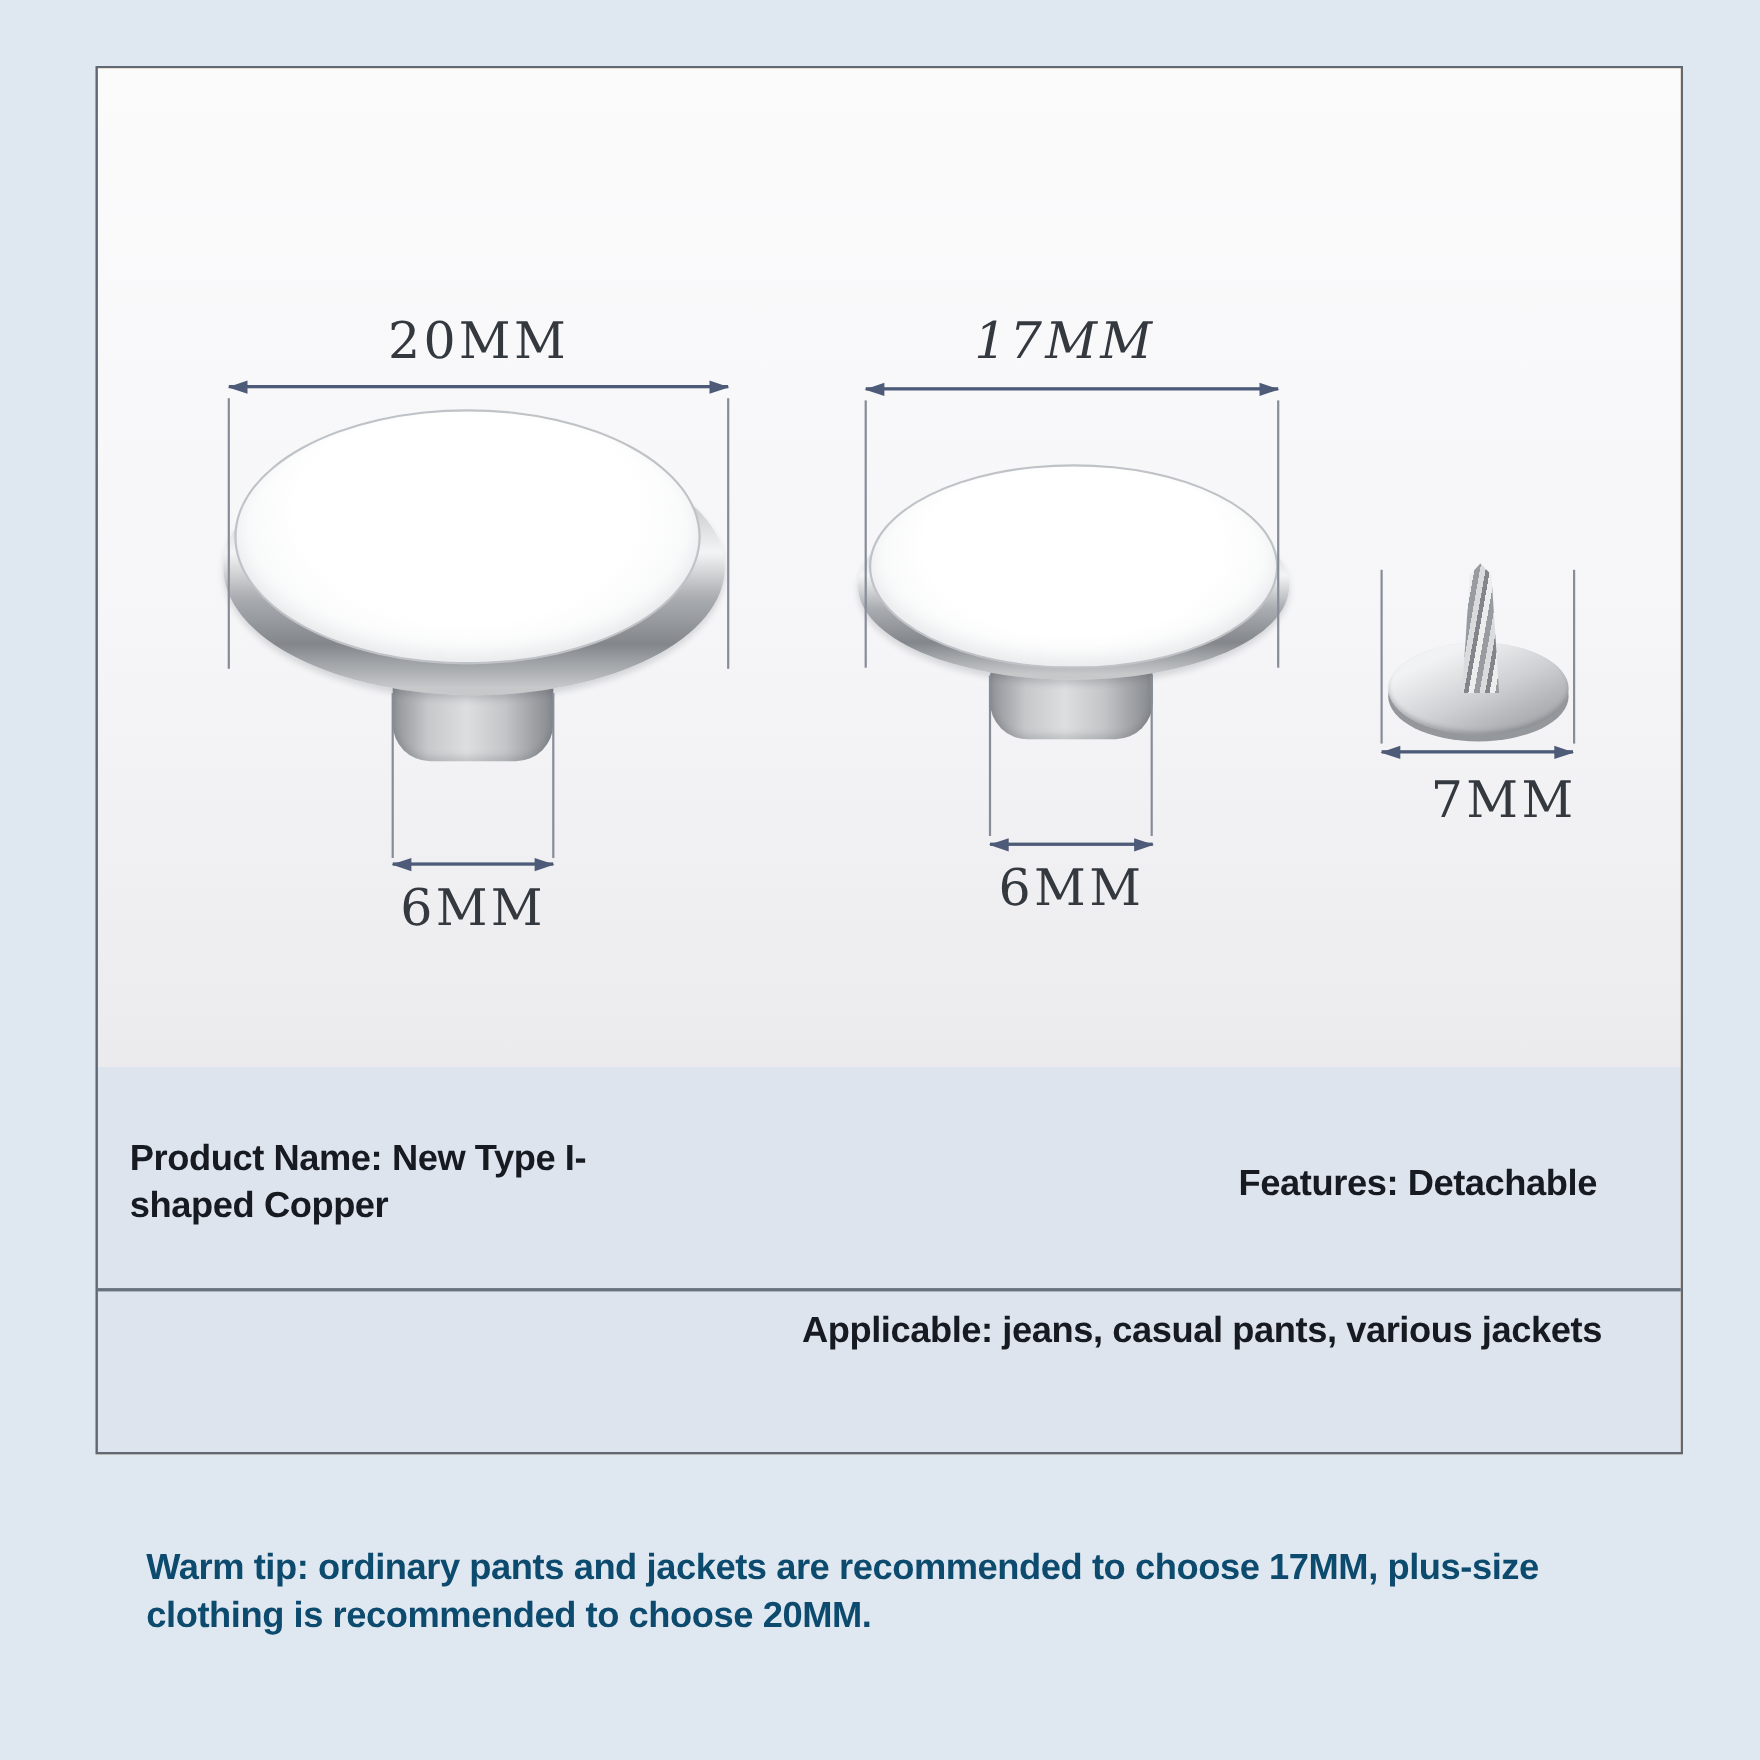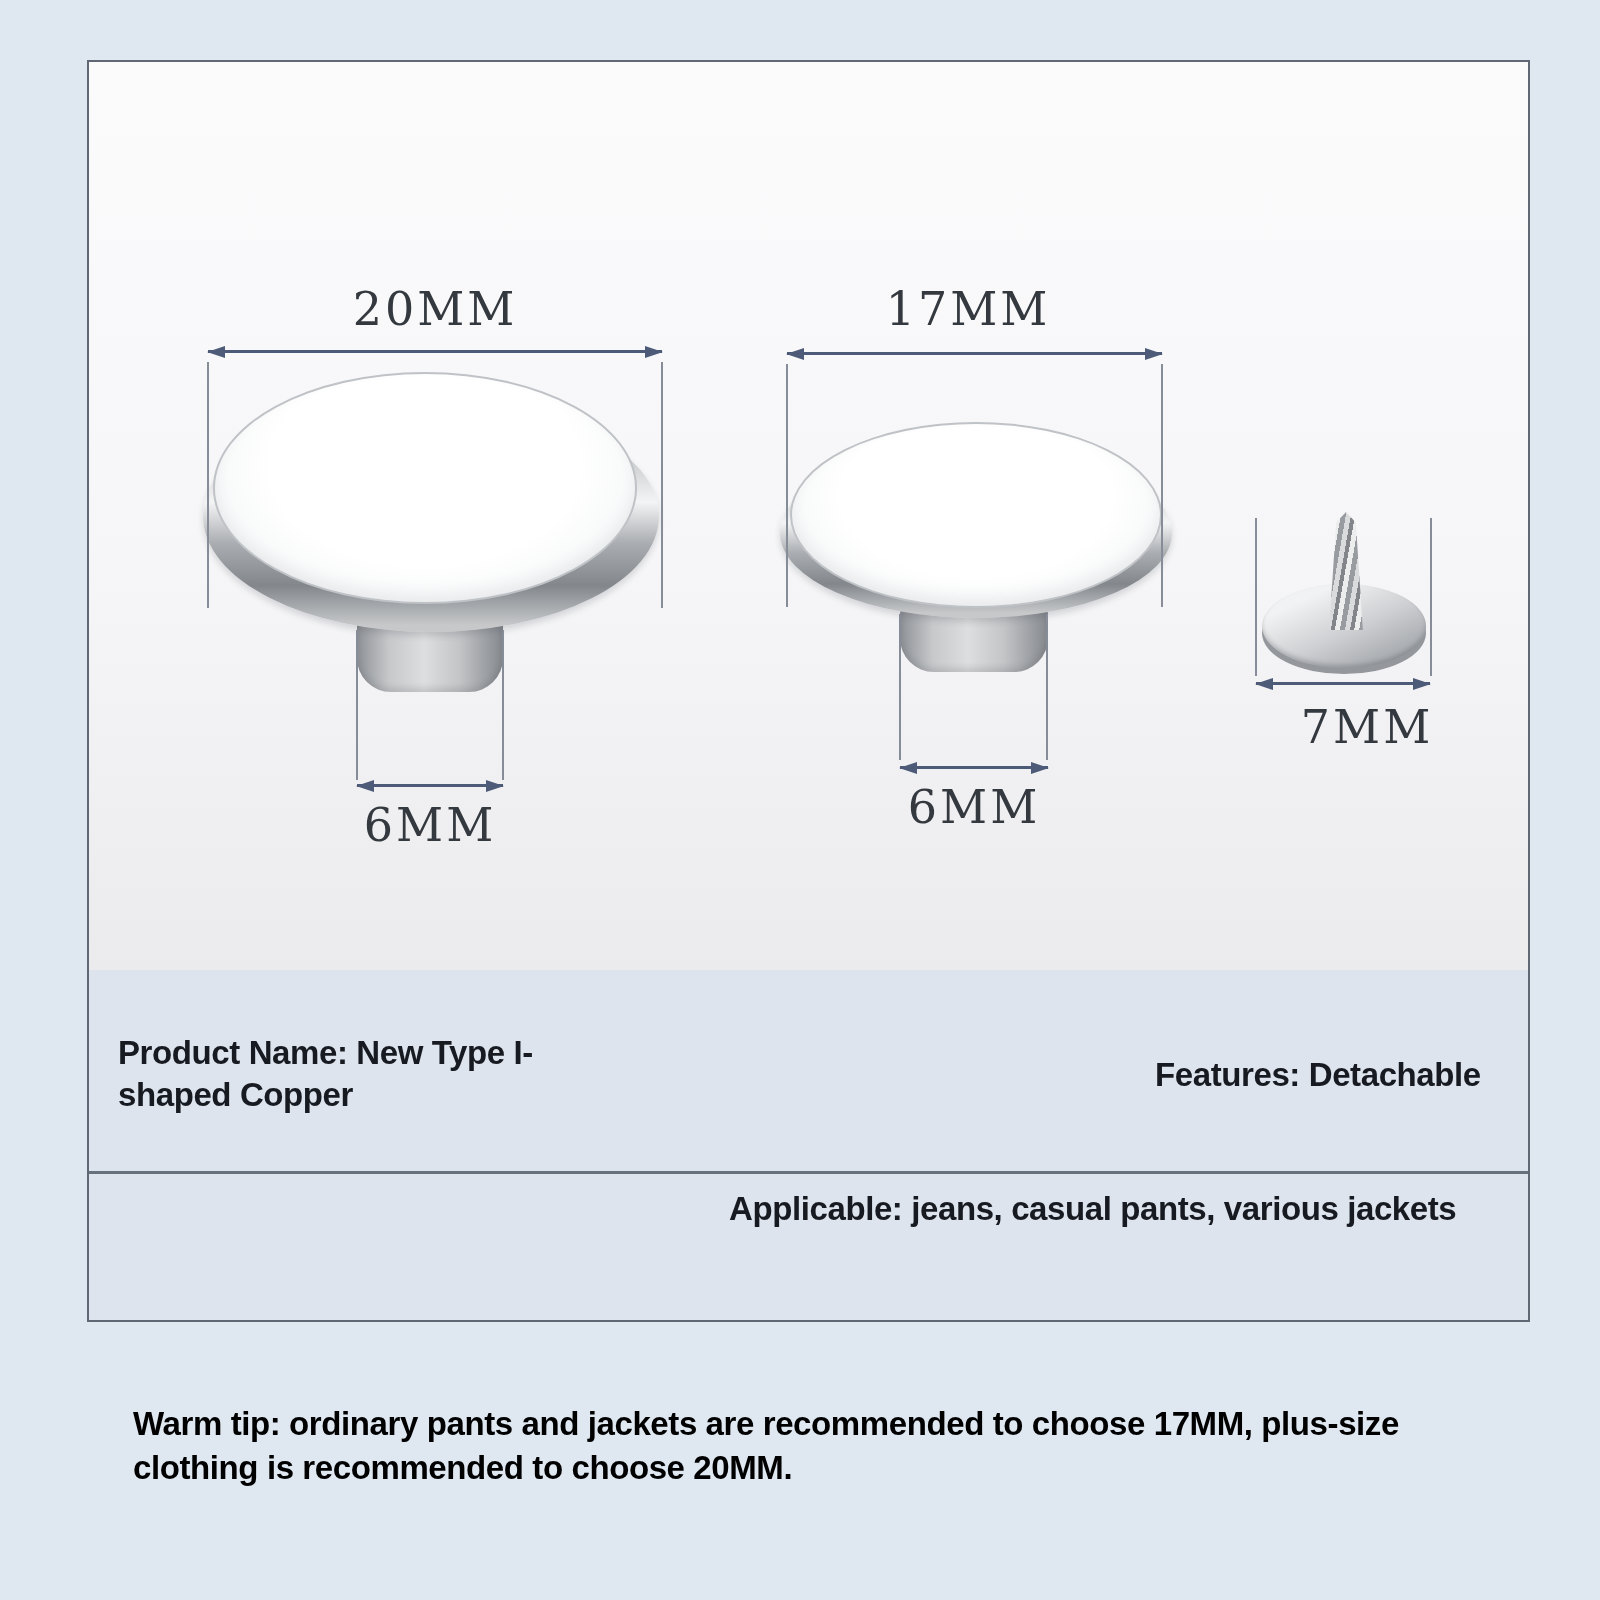--- a/index.html
+++ b/index.html
@@ -95,21 +95,21 @@
     letter-spacing:-0.4px; line-height:1.28;
   }
   .row-divider {
     position:absolute; left:0; width:1439px; height:3px;
     background:#67707d;
   }
 
   
   .warm-tip {
     position:absolute; left:133px; top:1402px; width:1370px;
-    font-size:33px; font-weight:bold; color:#000000;
+    font-size:33px; font-weight:bold; color:#0c4a6e;
     letter-spacing:-0.4px; line-height:1.32;
   }
   .seller-note {
     position:absolute; left:133px; top:1504px;
     font-size:29px; font-weight:bold; color:#14181d;
     letter-spacing:-0.3px; white-space:nowrap;
   }
 </style>
 </head>
 <body>
@@ -130,21 +130,21 @@
         <div class="btn-rim" style="left:114px; top:338px; width:456px; height:232px;"></div>
         <div class="btn-face" style="left:124px; top:310px; width:424px; height:232px;"></div>
 
         <div class="ext-v" style="left:267px; top:568px; height:150px;"></div>
         <div class="ext-v" style="left:413px; top:568px; height:150px;"></div>
         <div class="arrow-h" style="left:268px; top:722px; width:146px;"></div>
         <div class="dim-label" style="left:241px; top:736px; width:200px;">6MM</div>
       </div>
 
       <div>
-        <div class="dim-label" style="left:679px; top:220px; width:400px;">17MM</div>
+        <div class="dim-label" style="left:679px; top:220px; width:400px;font-style:italic;">17MM</div>
         <div class="arrow-h" style="left:698px; top:290px; width:375px;"></div>
         <div class="ext-v" style="left:697px; top:302px; height:243px;"></div>
         <div class="ext-v" style="left:1072px; top:302px; height:243px;"></div>
 
         <div class="btn-stem" style="left:811px; top:544px; width:148px; height:66px;"></div>
         <div class="btn-rim" style="left:691px; top:386px; width:392px; height:170px;"></div>
         <div class="btn-face" style="left:701px; top:360px; width:372px; height:186px;"></div>
 
         <div class="ext-v" style="left:810px; top:552px; height:146px;"></div>
         <div class="ext-v" style="left:957px; top:552px; height:146px;"></div>
@@ -160,21 +160,21 @@
         <div class="ext-v" style="left:1166px; top:456px; height:158px;"></div>
         <div class="ext-v" style="left:1341px; top:456px; height:158px;"></div>
         <div class="arrow-h" style="left:1167px; top:620px; width:174px;"></div>
         <div class="dim-label" style="left:1178px; top:638px; width:200px;">7MM</div>
       </div>
 
     </div>
 
     <div class="info-area">
       <div class="spec-cell" style="left:29px; top:62px; width:450px;">Product Name: New Type I-shaped Copper</div>
-      <div class="spec-cell" style="left:1066px; top:84px;">Features: Detachable</div>
+      <div class="spec-cell" style="left:1037px; top:84px;">Features: Detachable</div>
 
       <div class="row-divider" style="top:201px;"></div>
 
       <div class="spec-cell" style="left:640px; top:218px;">Applicable: jeans, casual pants, various jackets</div>
     </div>
 
   </div>
 
   <div class="warm-tip">Warm tip: ordinary pants and jackets are recommended to choose 17MM, plus-size clothing is recommended to choose 20MM.</div>
 

